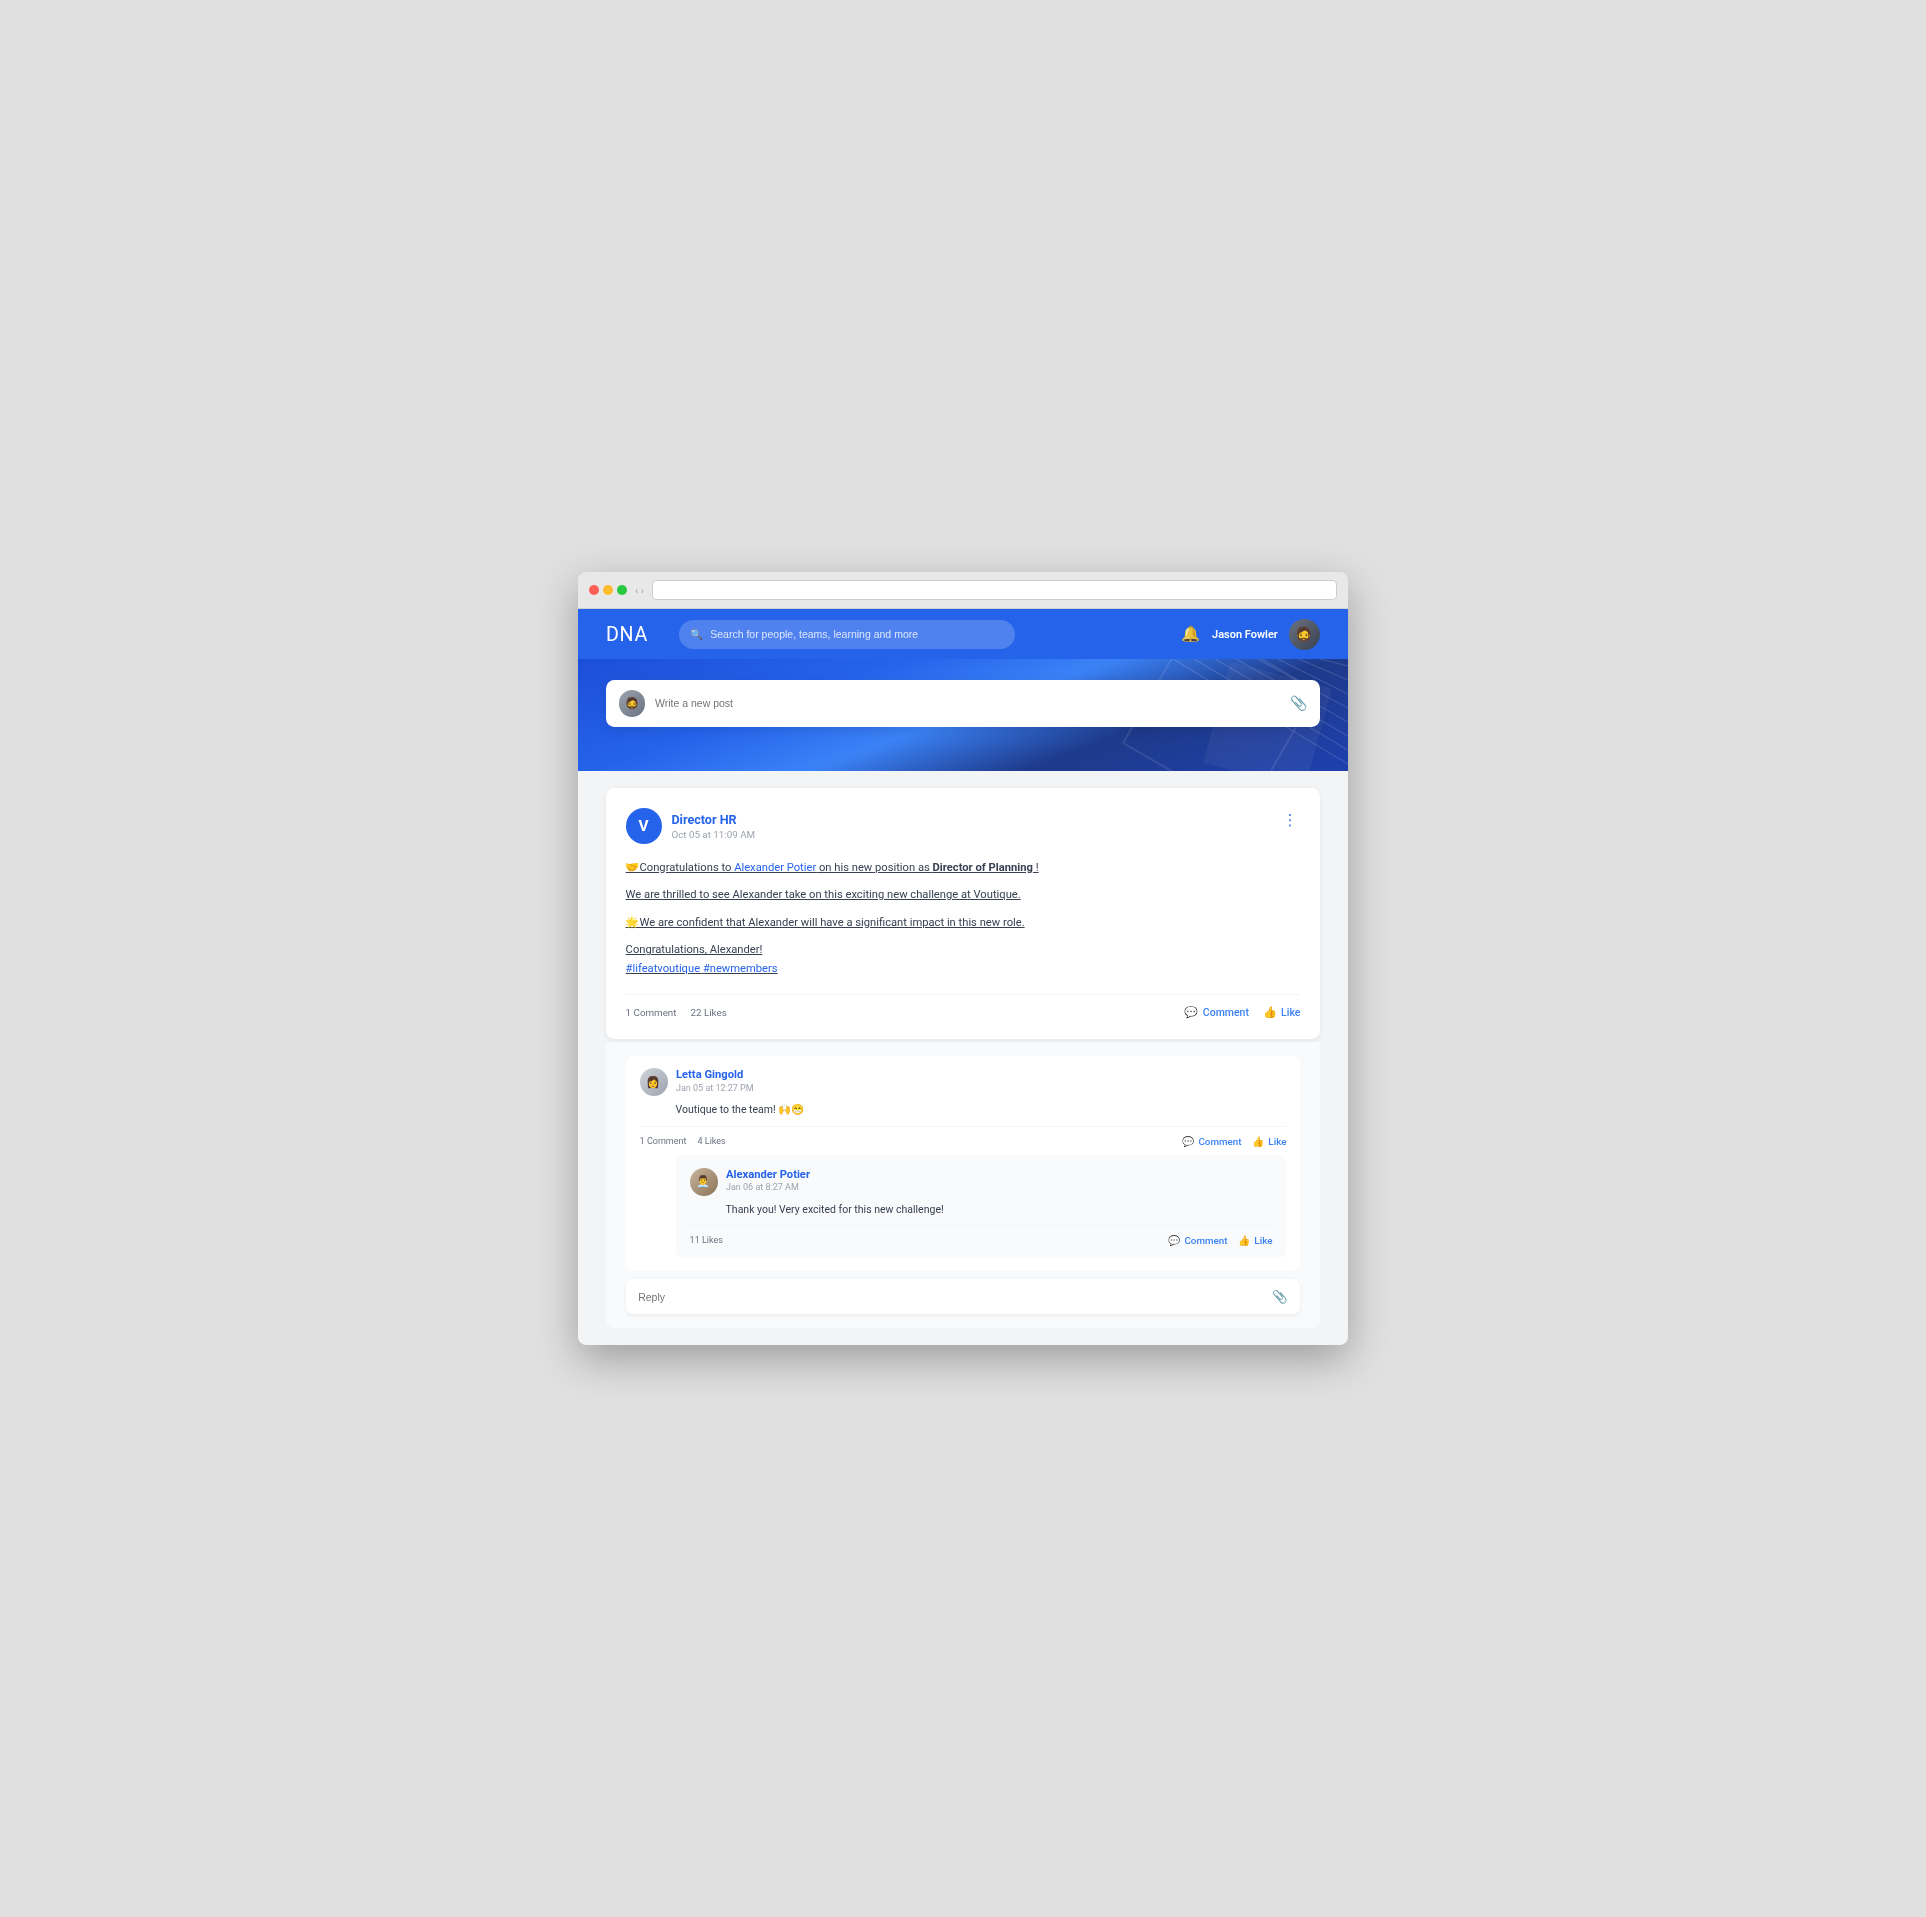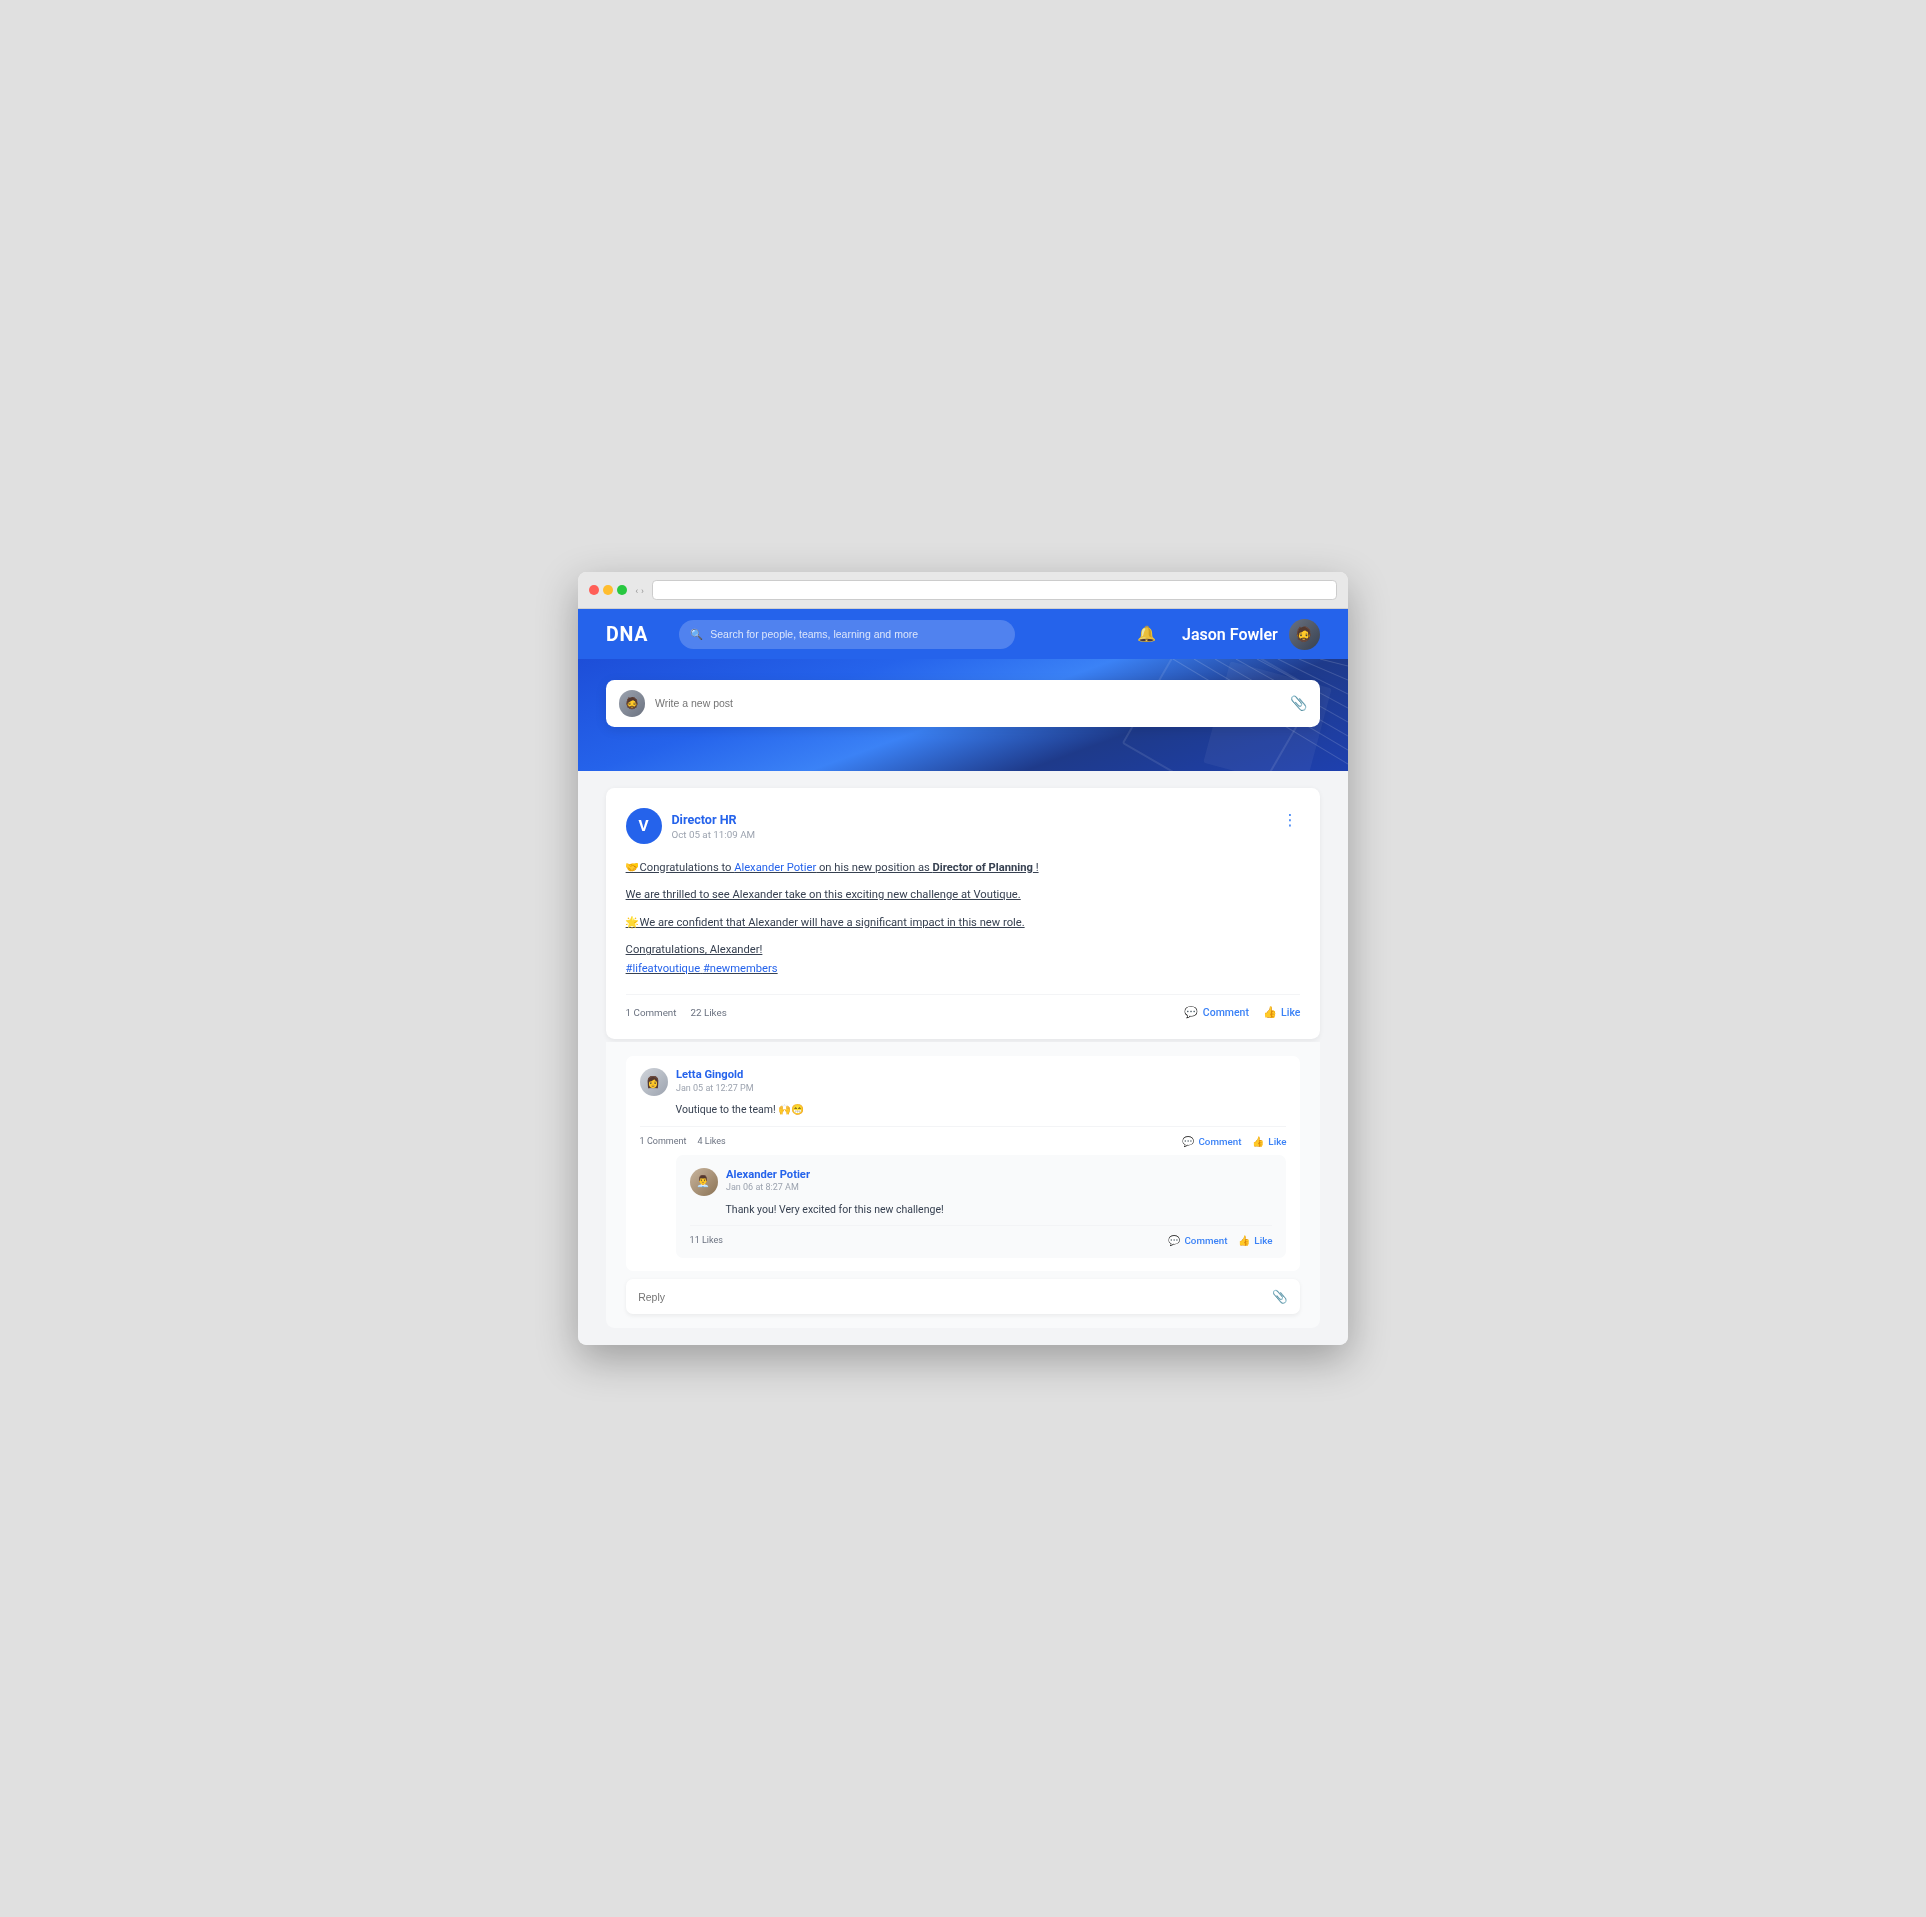--- a/index.html
+++ b/index.html
@@ -68,21 +68,21 @@
       padding: 0 28px;
       height: 50px;
       display: flex;
       align-items: center;
       gap: 17px;
     }
 
     .app-logo {
       color: white;
       font-size: 19.6px;
-      font-weight: 700;
+      font-weight: 400;
       letter-spacing: 0.7px;
       min-width: 56px;
     }
 
     .search-bar {
       flex: 1;
       max-width: 336px;
       background: rgba(255,255,255,0.2);
       border-radius: 17px;
       height: 29px;
@@ -117,24 +117,23 @@
       color: white;
     }
 
     .notification-bell {
       font-size: 15.4px;
       cursor: pointer;
       opacity: 0.9;
     }
 
     .user-name {
-      font-size: 16px;
+      font-size: 11px;
       font-weight: 600;
       color: white;
-      margin-left: 14px;
     }
 
     .user-avatar {
       width: 31px;
       height: 31px;
       border-radius: 50%;
       background: #555;
       overflow: hidden;
       display: flex;
       align-items: center;

